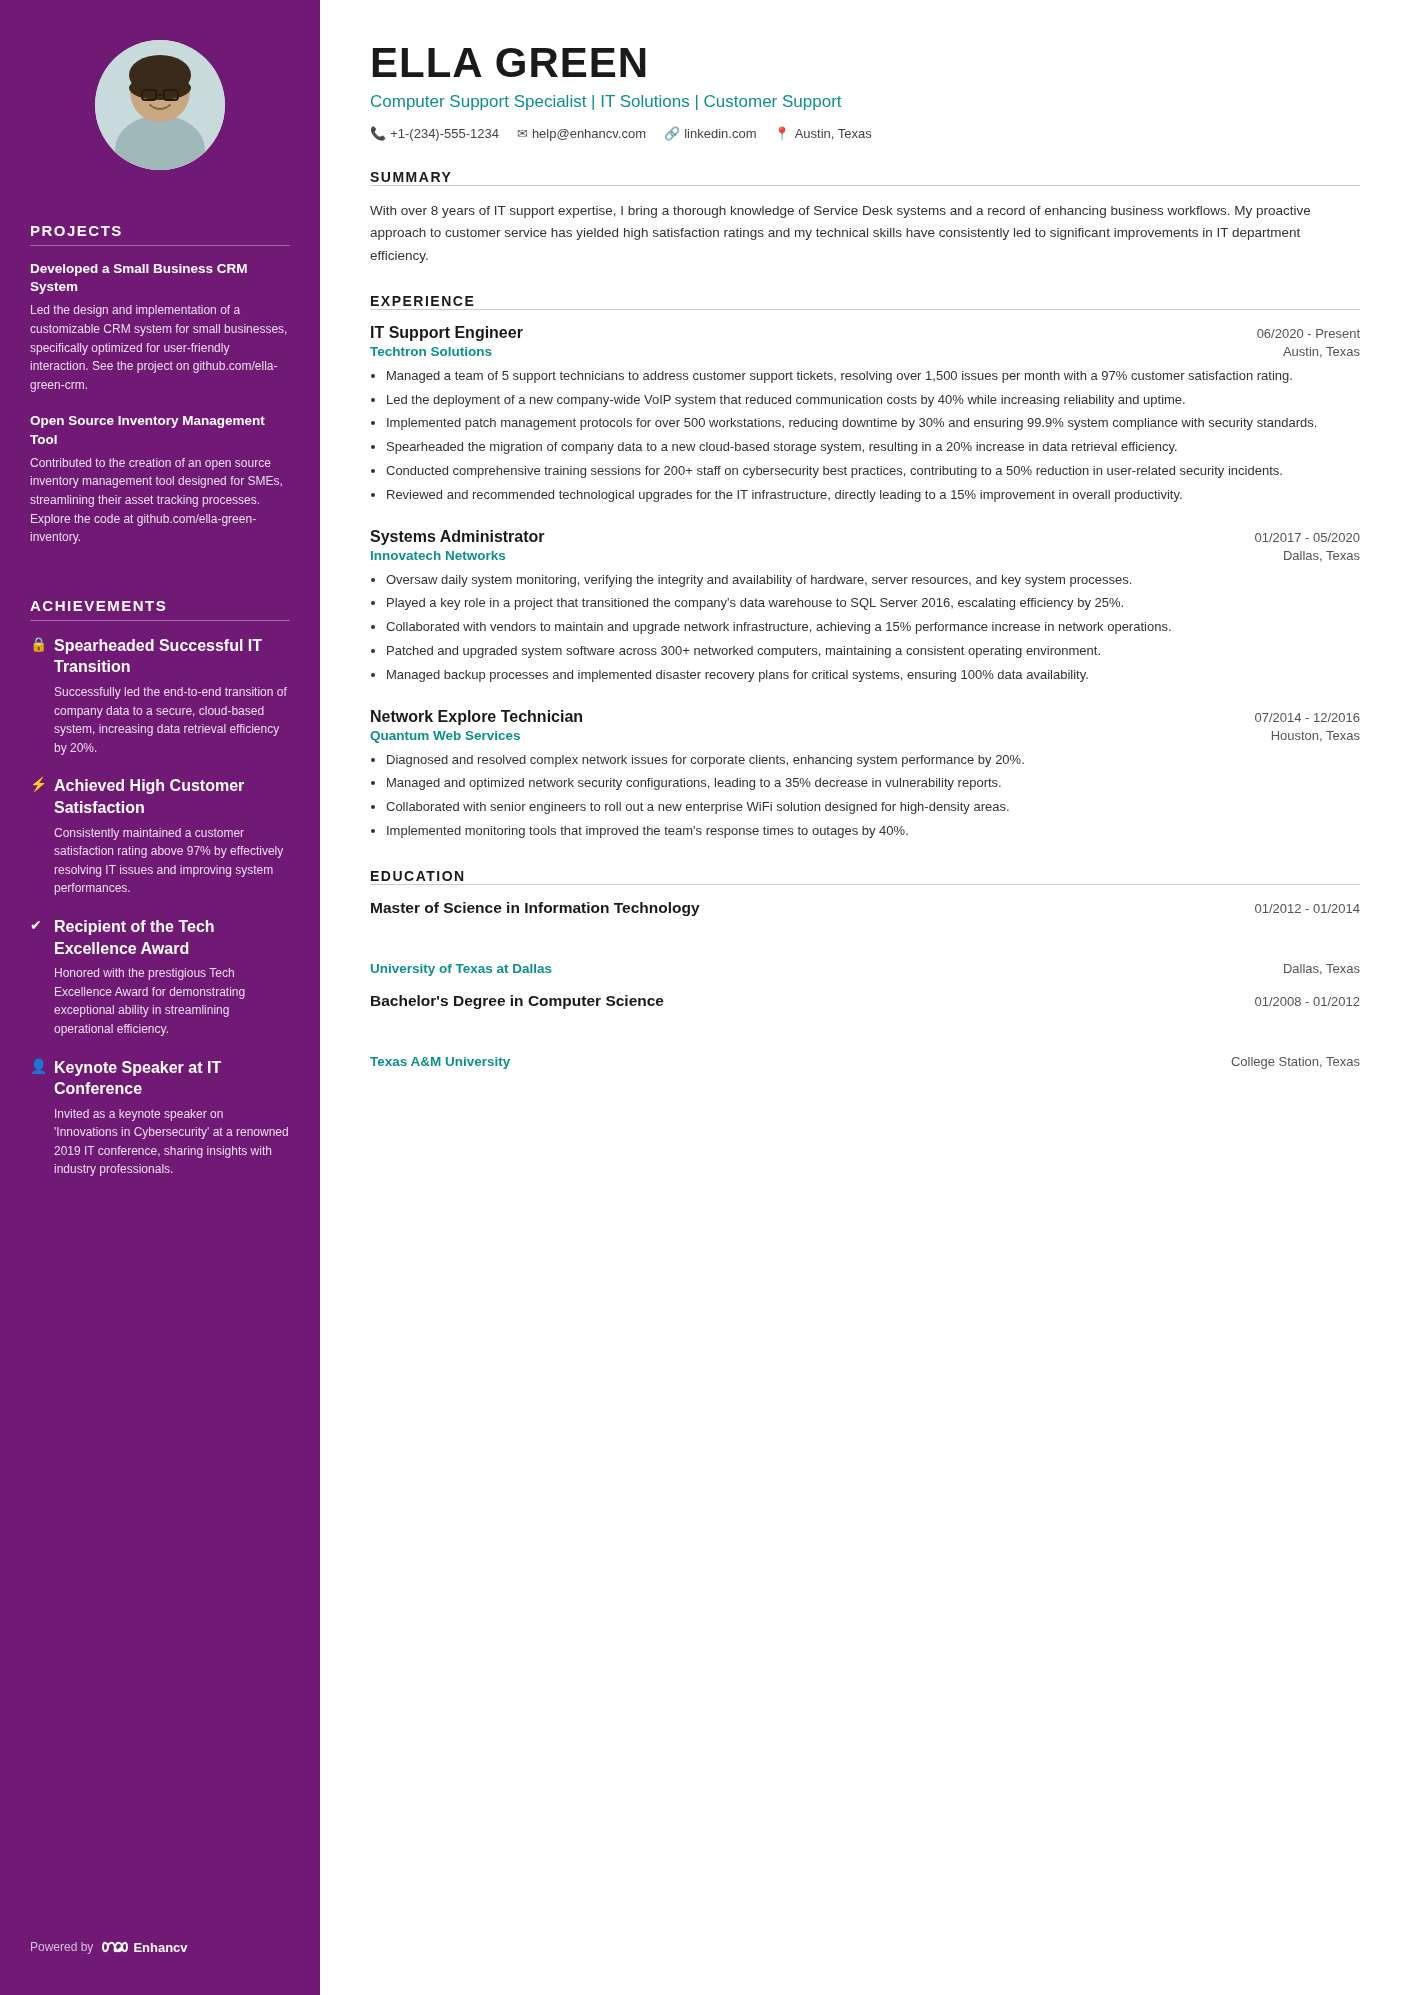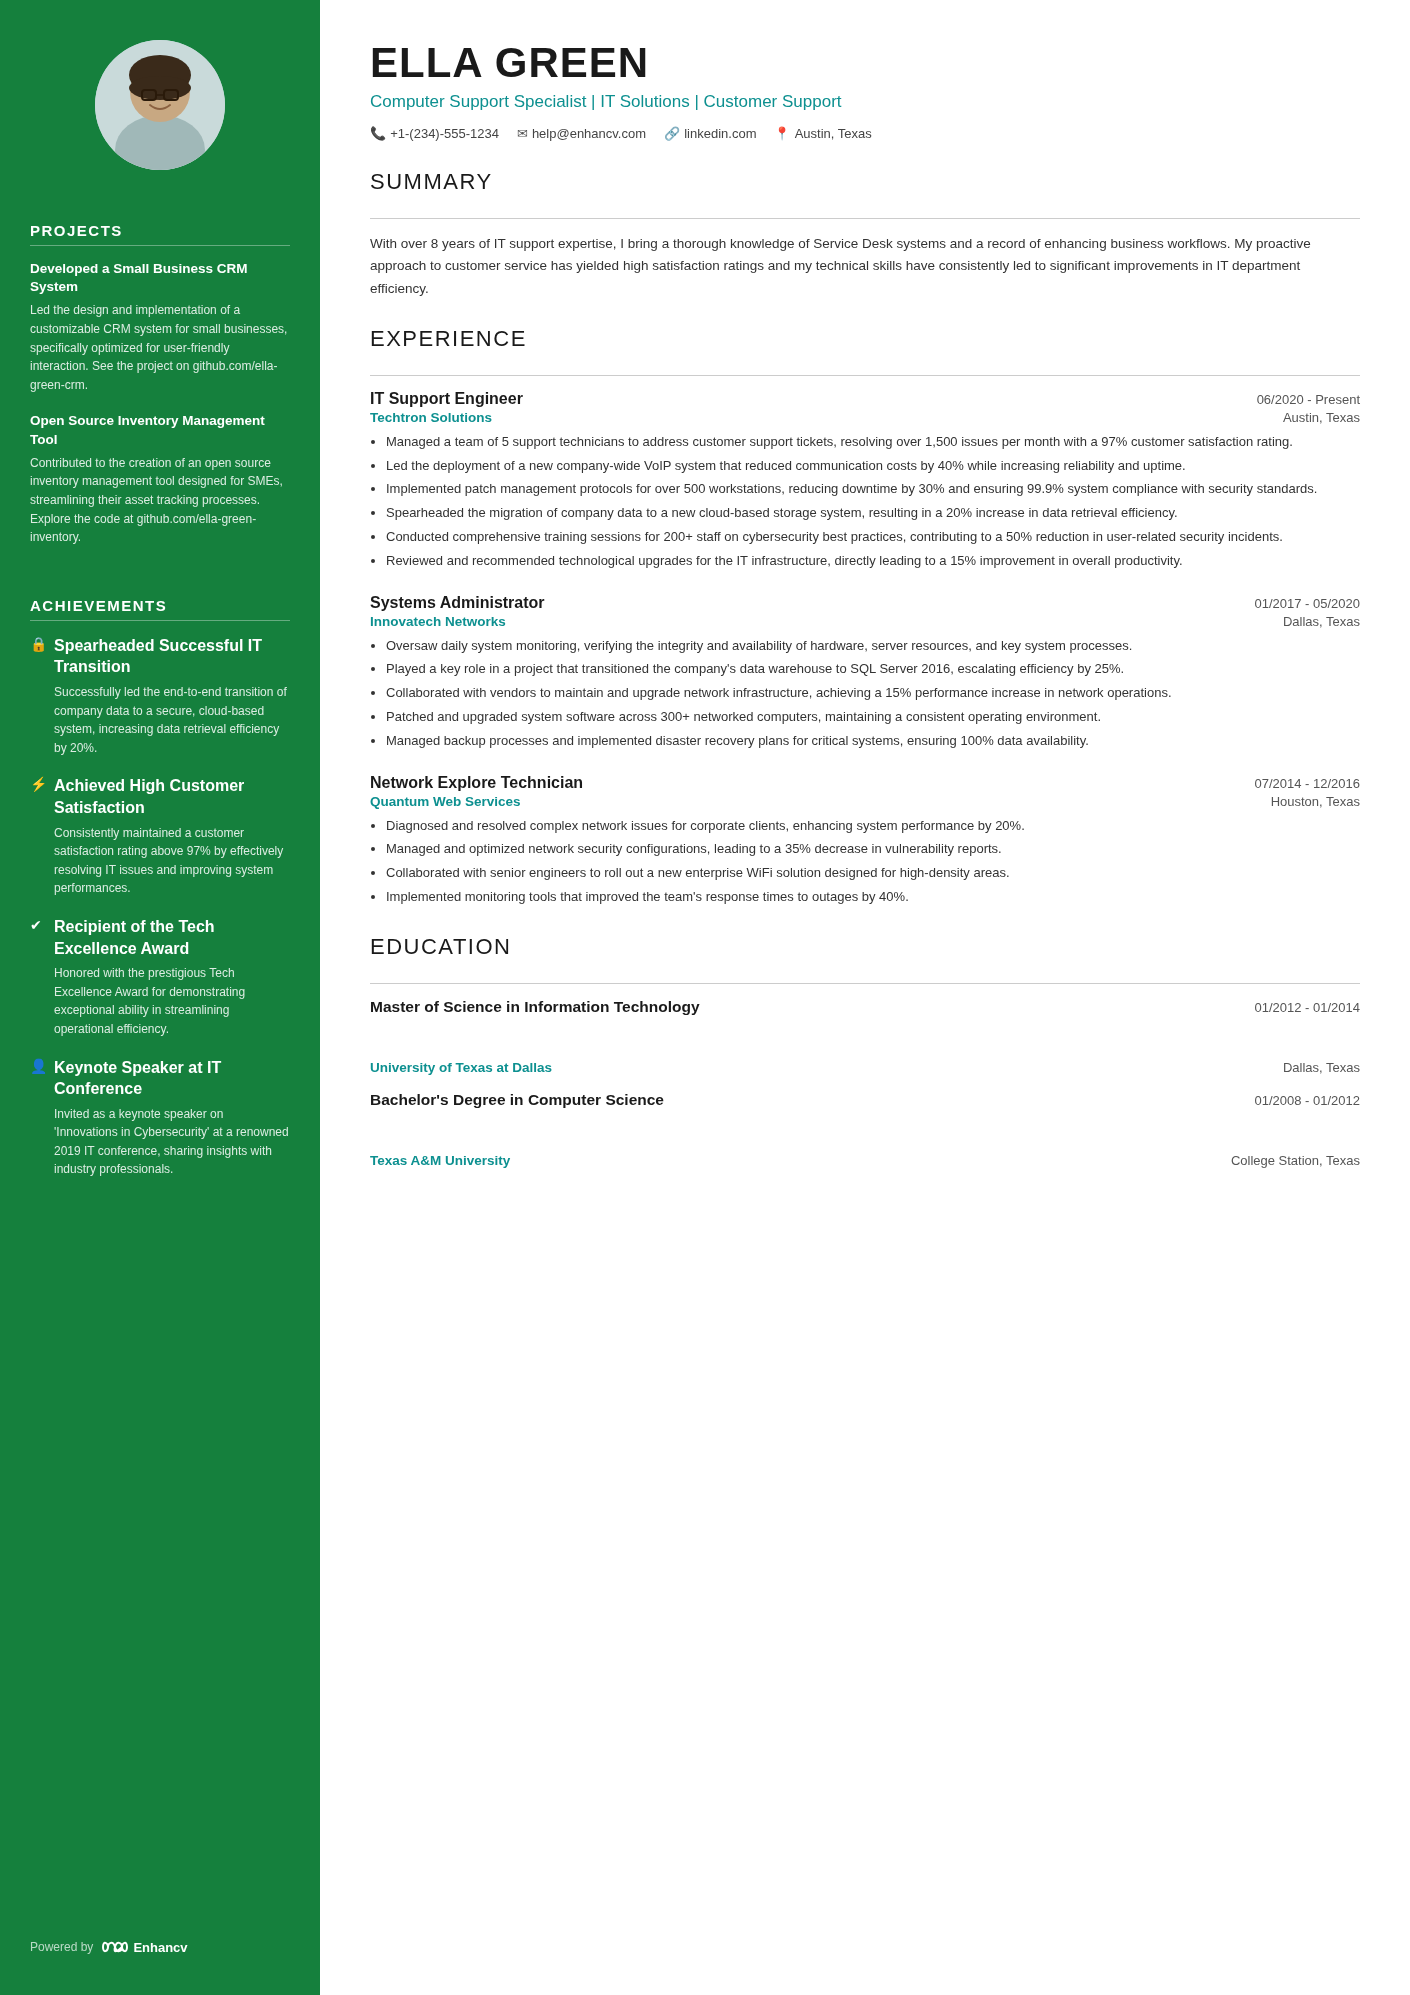--- a/index.html
+++ b/index.html
@@ -8,21 +8,21 @@
       width: 1410px;
       min-height: 1995px;
       display: flex;
       background: #fff;
     }
 
     
     .sidebar {
       width: 320px;
       min-width: 320px;
-      background: #15803d;
+      background: #701a75;
       color: #fff;
       padding: 0 0 40px 0;
       display: flex;
       flex-direction: column;
     }
     .sidebar-photo-area {
       display: flex;
       justify-content: center;
       padding: 40px 0 30px 0;
     }
@@ -152,27 +152,27 @@
     }
     .contact-icon {
       color: #555;
       font-size: 13px;
     }
 
     .section {
       margin-bottom: 26px;
     }
     .section-title {
-      font-size: 22px;
-      font-weight: 400;
+      font-size: 14px;
+      font-weight: 700;
       color: #1a1a1a;
       text-transform: uppercase;
       letter-spacing: 1.5px;
       border-bottom: 1.5px solid #ccc;
-      padding-bottom: 23px;
+      padding-bottom: 0;
       margin-bottom: 14px;
     }
     .summary-text {
       font-size: 13.5px;
       color: #333;
       line-height: 1.65;
     }
 
     
     .exp-item {

